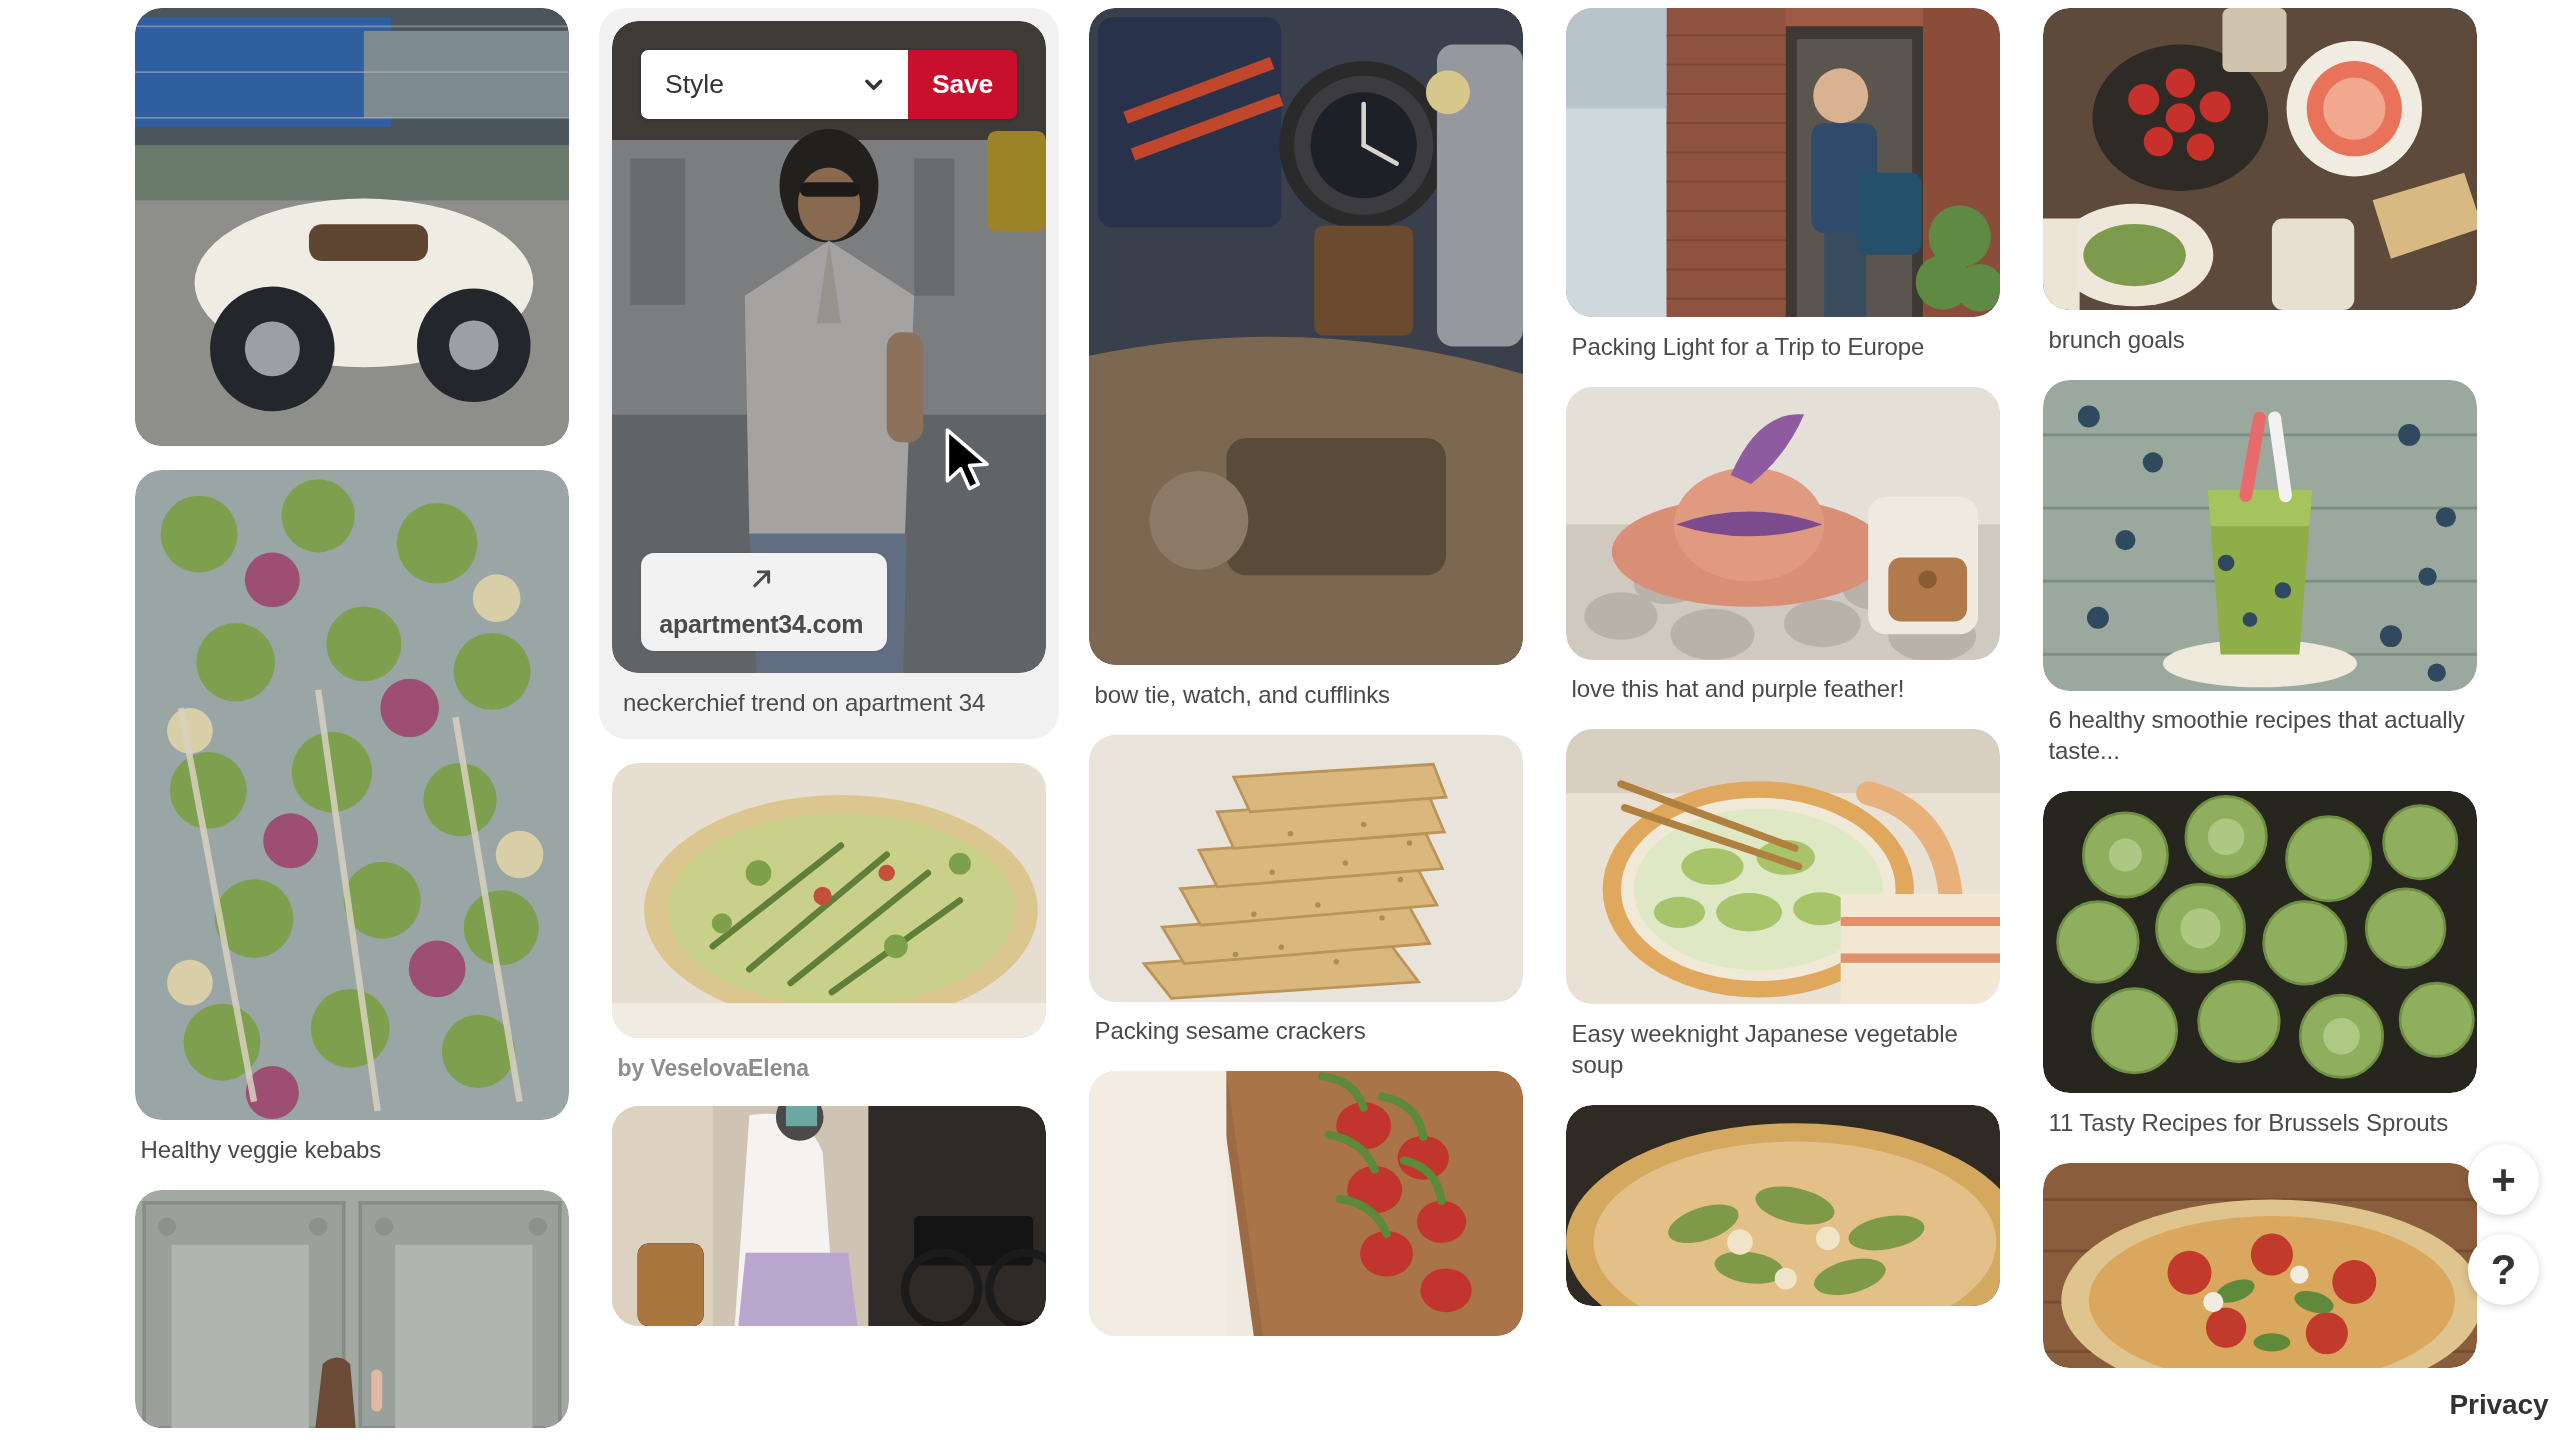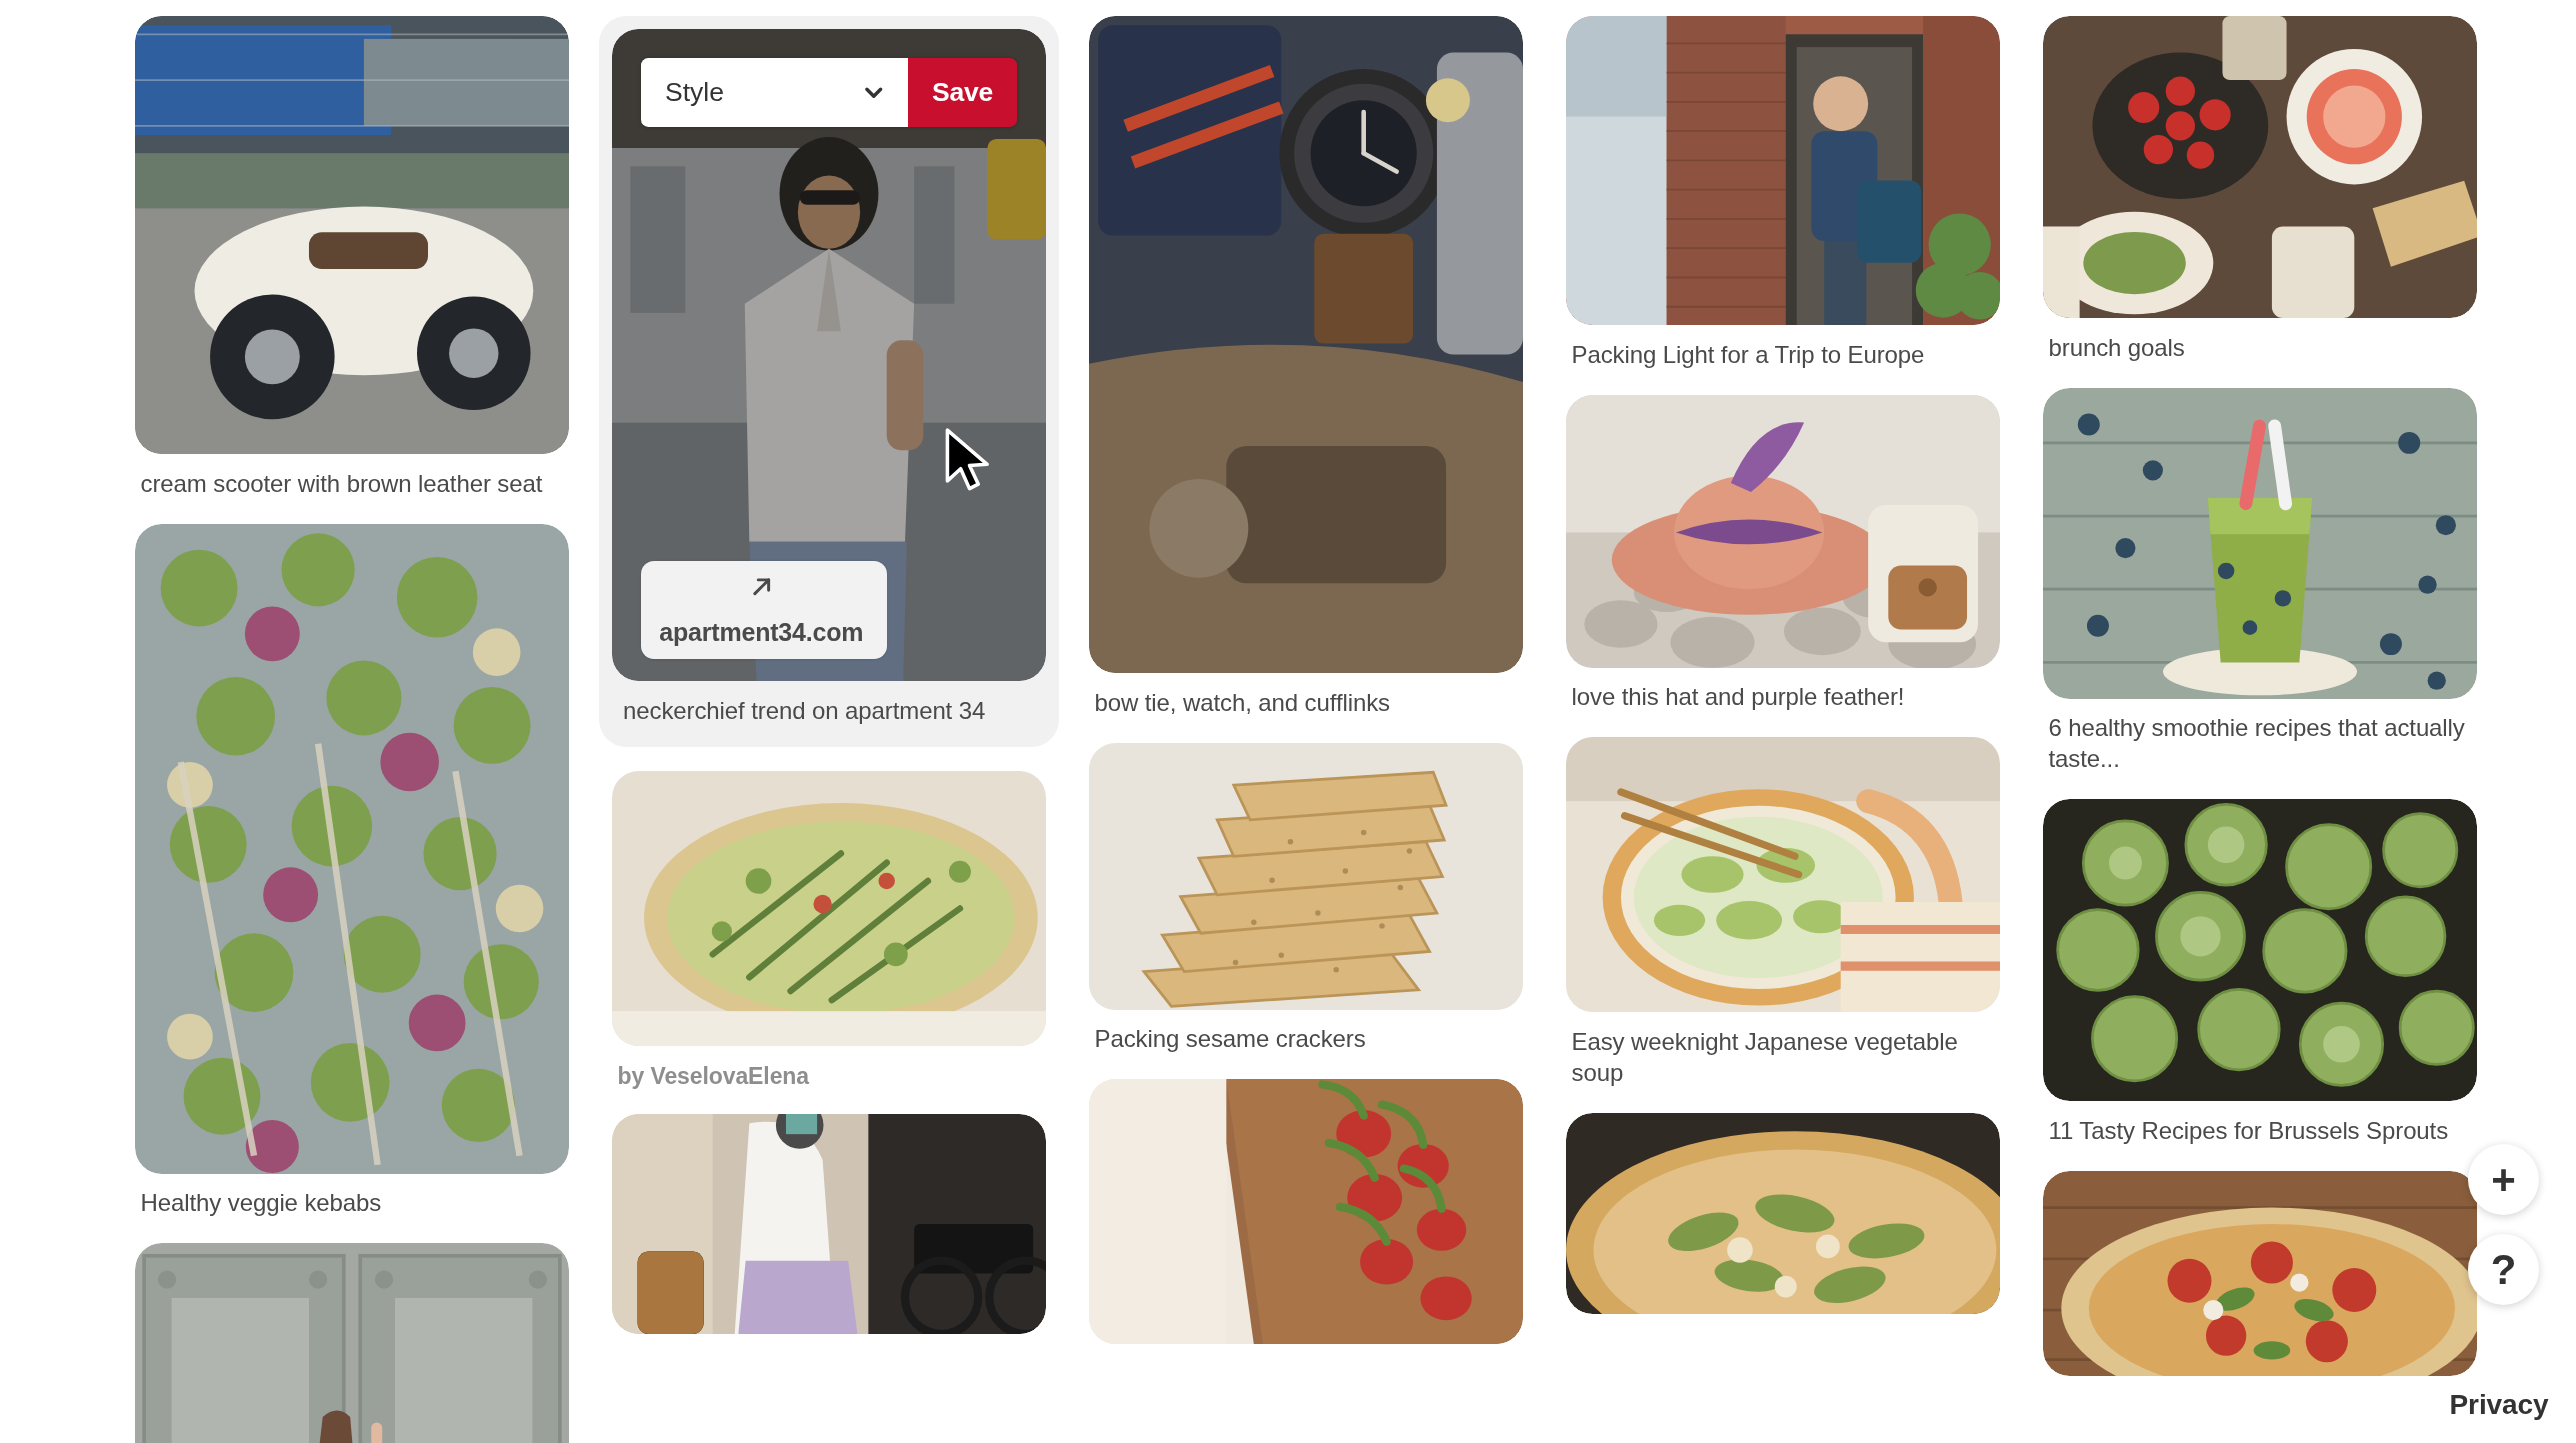--- a/index.html
+++ b/index.html
@@ -13,21 +13,21 @@
   #board {
     position: relative;
     width: 2576px;
     height: 1444px;
     background: #ffffff;
   }
 
   
   .column {
     position: absolute;
-    top: 16px;
+    top: 8px;
     width: 434px;
   }
 
   .pin {
     position: relative;
     margin-bottom: 24px;
     border-radius: 26px;
   }
 
   .pin-media {
@@ -214,21 +214,20 @@
             <ellipse cx="150" cy="372" rx="30" ry="30" fill="#9aa0a4"></ellipse>
             <ellipse cx="370" cy="368" rx="62" ry="62" fill="#23262a"></ellipse>
             <ellipse cx="370" cy="368" rx="27" ry="27" fill="#9aa0a4"></ellipse>
             <rect x="190" y="236" width="130" height="40" rx="14" fill="#5e4632"></rect>
             <g stroke="#b9bfc2" stroke-width="2" opacity="0.5">
               <path d="M0 20 L474 20 M0 70 L474 70 M0 120 L474 120"></path>
             </g>
           </g>
         </svg>
       </div>
-      <span class="pin-title">cream scooter with brown leather seat</span>
     </div>
 
     <div class="pin">
       <div class="pin-media" style="height:650px;">
         <svg class="pin-img" viewBox="0 0 474 710" preserveAspectRatio="none">
           <defs>
               <clipPath id="c1b">
                 <rect width="474" height="710" rx="29"></rect>
               </clipPath>
             </defs>

